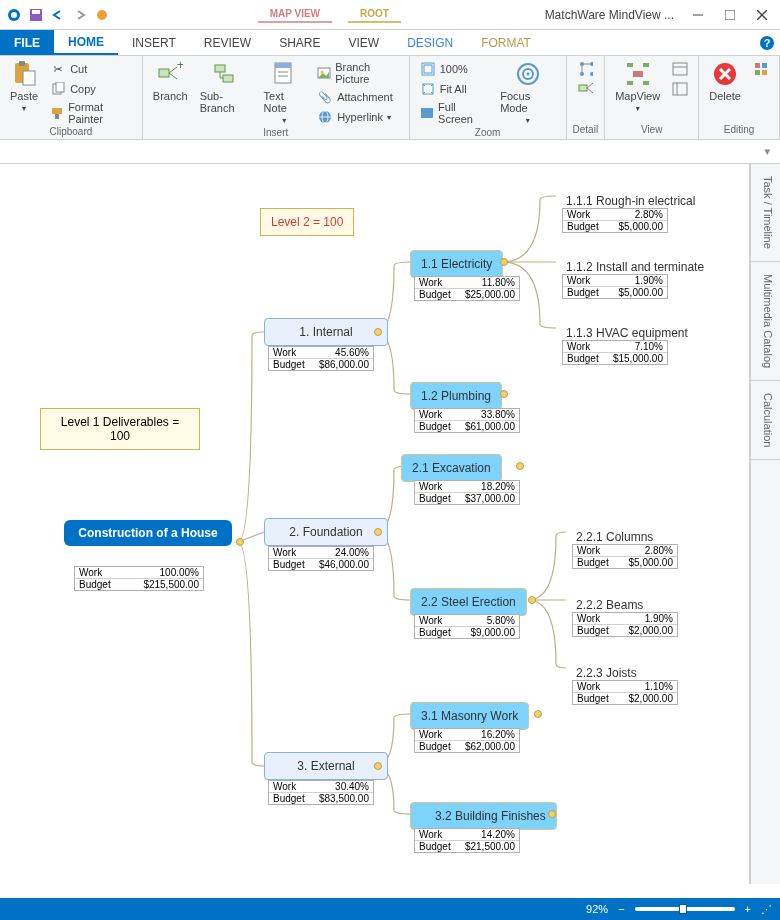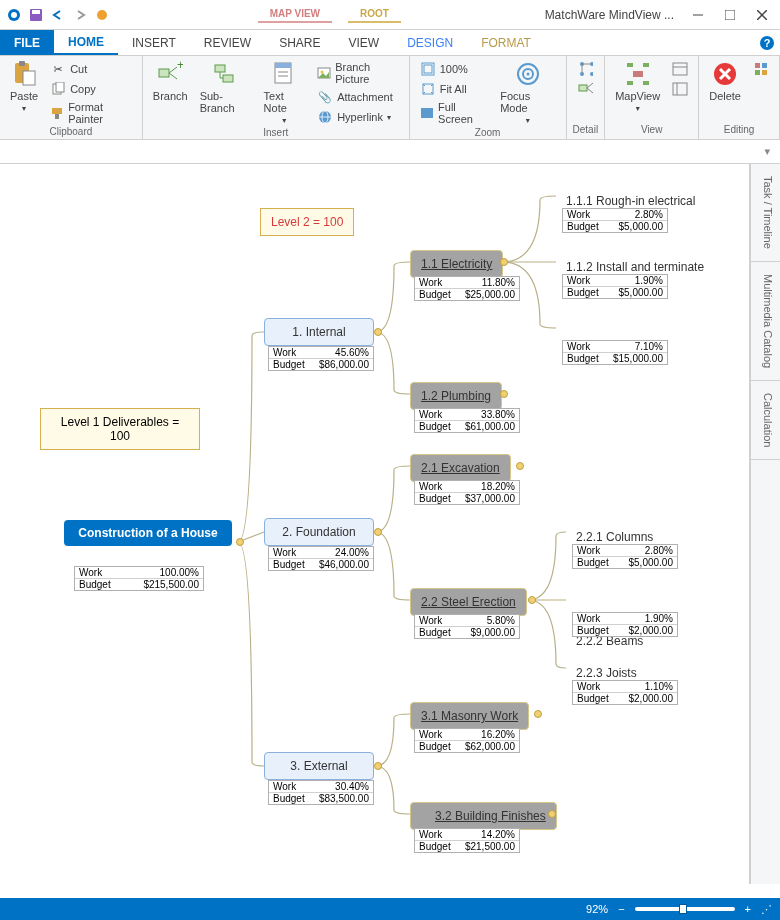--- a/index.html
+++ b/index.html
@@ -52,23 +52,23 @@
 .side-panels { position: absolute; right: 0; top: 164px; width: 30px; height: 720px; background: #f5f6f7; border-left: 1px solid #d0d0d0; display: flex; flex-direction: column; }
 .side-tab { writing-mode: vertical-rl; text-orientation: mixed; padding: 12px 6px; font-size: 11px; color: #666; border-bottom: 1px solid #d0d0d0; cursor: pointer; }
 
 
 .statusbar { position: absolute; bottom: 0; left: 0; width: 780px; height: 22px; background: #0072c6; display: flex; align-items: center; justify-content: flex-end; gap: 10px; padding: 0 10px; color: #fff; font-size: 11px; }
 .zoom-slider { width: 100px; height: 4px; background:#fff; position: relative; border-radius:2px;}
 .zoom-thumb { position: absolute; left: 44%; top: -3px; width: 8px; height: 10px; background: #fff; border:1px solid #005a9e; }
 
 
 .node { position: absolute; border-radius: 4px; padding: 6px 10px; text-align: center; font-size: 12px; }
-.node.root-node { background: #0072c6; color: #fff; font-weight: 600; width: 168px; }
-.node.level1 { background: #e8f0fb; border: 1px solid #8ab0dd; color: #333; width: 110px; }
-.node.level2 { background: #a3a3a3; border: 1px solid #d4c788; color: #333; text-decoration: underline; }
+.node.root-node { background: #0072c6; color: #fff; font-weight: 600; width: 168px; border-radius: 6px; }
+.node.level1 { background: #e8f0fb; border: 1px solid #8ab0dd; color: #333; width: 124px; }
+.node.level2 { background: #7dd3fc; border: 1px solid #d4c788; color: #333; }
 .node.level3 { color: #333; background: transparent; }
 .info-box { position: absolute; border: 1px solid #b0b0b0; font-size: 10px; background: #fff; }
 .info-row { display: flex; justify-content: space-between; gap: 10px; padding: 0 4px; border-bottom: 1px solid #d0d0d0; }
 .info-row:last-child { border-bottom: none; }
 .callout { position: absolute; border: 1px solid #d4b050; background: #fffbe6; padding: 6px 10px; font-size: 12px; text-align: center; }
 .callout.red { color: #d43a3a; }
 .connector-dot { position: absolute; width: 8px; height: 8px; border-radius: 50%; background: #f0d070; border: 1px solid #c0a040; }
 
 svg.lines { position: absolute; top: 0; left: 0; pointer-events: none; }
 </style>
@@ -503,21 +503,21 @@
           <span>Work</span>
           <span>33.80%</span>
         </div>
       <div class="info-row">
           <span>Budget</span>
           <span>$61,000.00</span>
         </div>
     </div>
     <span class="connector-dot" style="left:500px; top:226px;"></span>
 
-    <div class="node level2" style="left:410px; top:290px;">2.1  Excavation</div>
+    <div class="node level2" style="left:401px; top:290px;">2.1  Excavation</div>
     <div class="info-box" style="left:414px; top:316px; width:106px;">
       <div class="info-row">
           <span>Work</span>
           <span>18.20%</span>
         </div>
       <div class="info-row">
           <span>Budget</span>
           <span>$37,000.00</span>
         </div>
     </div>
@@ -579,20 +579,21 @@
       <div class="info-row">
           <span>Work</span>
           <span>1.90%</span>
         </div>
       <div class="info-row">
           <span>Budget</span>
           <span>$5,000.00</span>
         </div>
     </div>
 
+    <div class="node level3" style="left:556px; top:156px;">1.1.3   HVAC equipment</div>
     <div class="info-box" style="left:562px; top:176px; width:106px;">
       <div class="info-row">
           <span>Work</span>
           <span>7.10%</span>
         </div>
       <div class="info-row">
           <span>Budget</span>
           <span>$15,000.00</span>
         </div>
     </div>
@@ -602,21 +603,21 @@
       <div class="info-row">
           <span>Work</span>
           <span>2.80%</span>
         </div>
       <div class="info-row">
           <span>Budget</span>
           <span>$5,000.00</span>
         </div>
     </div>
 
-    <div class="node level3" style="left:566px; top:428px;margin-top:36px;">2.2.2  Beams</div>
+    <div class="node level3" style="left:566px; top:428px;">2.2.2  Beams</div>
     <div class="info-box" style="left:572px; top:448px; width:106px;">
       <div class="info-row">
           <span>Work</span>
           <span>1.90%</span>
         </div>
       <div class="info-row">
           <span>Budget</span>
           <span>$2,000.00</span>
         </div>
     </div>

